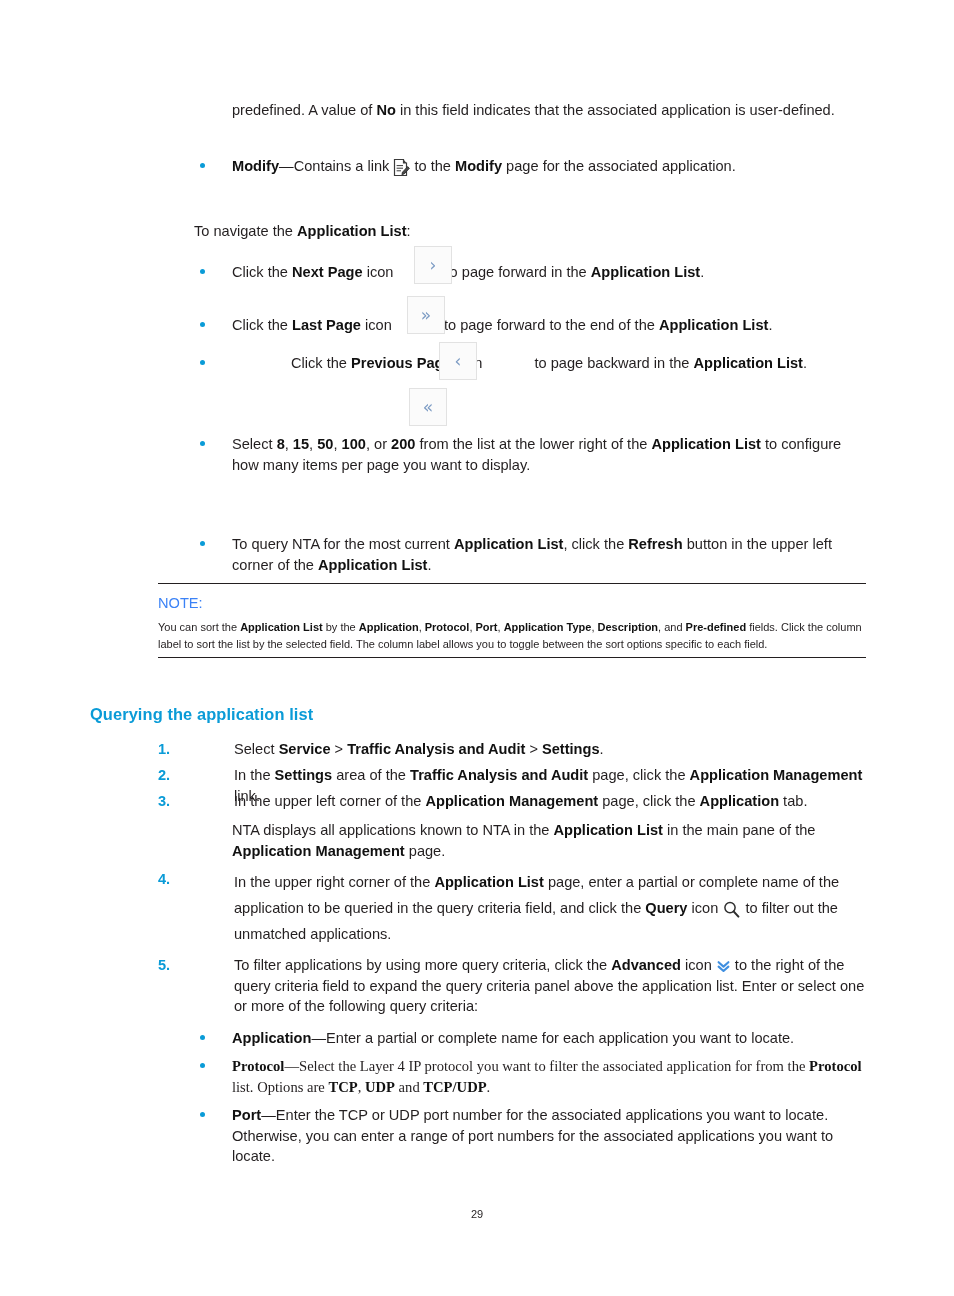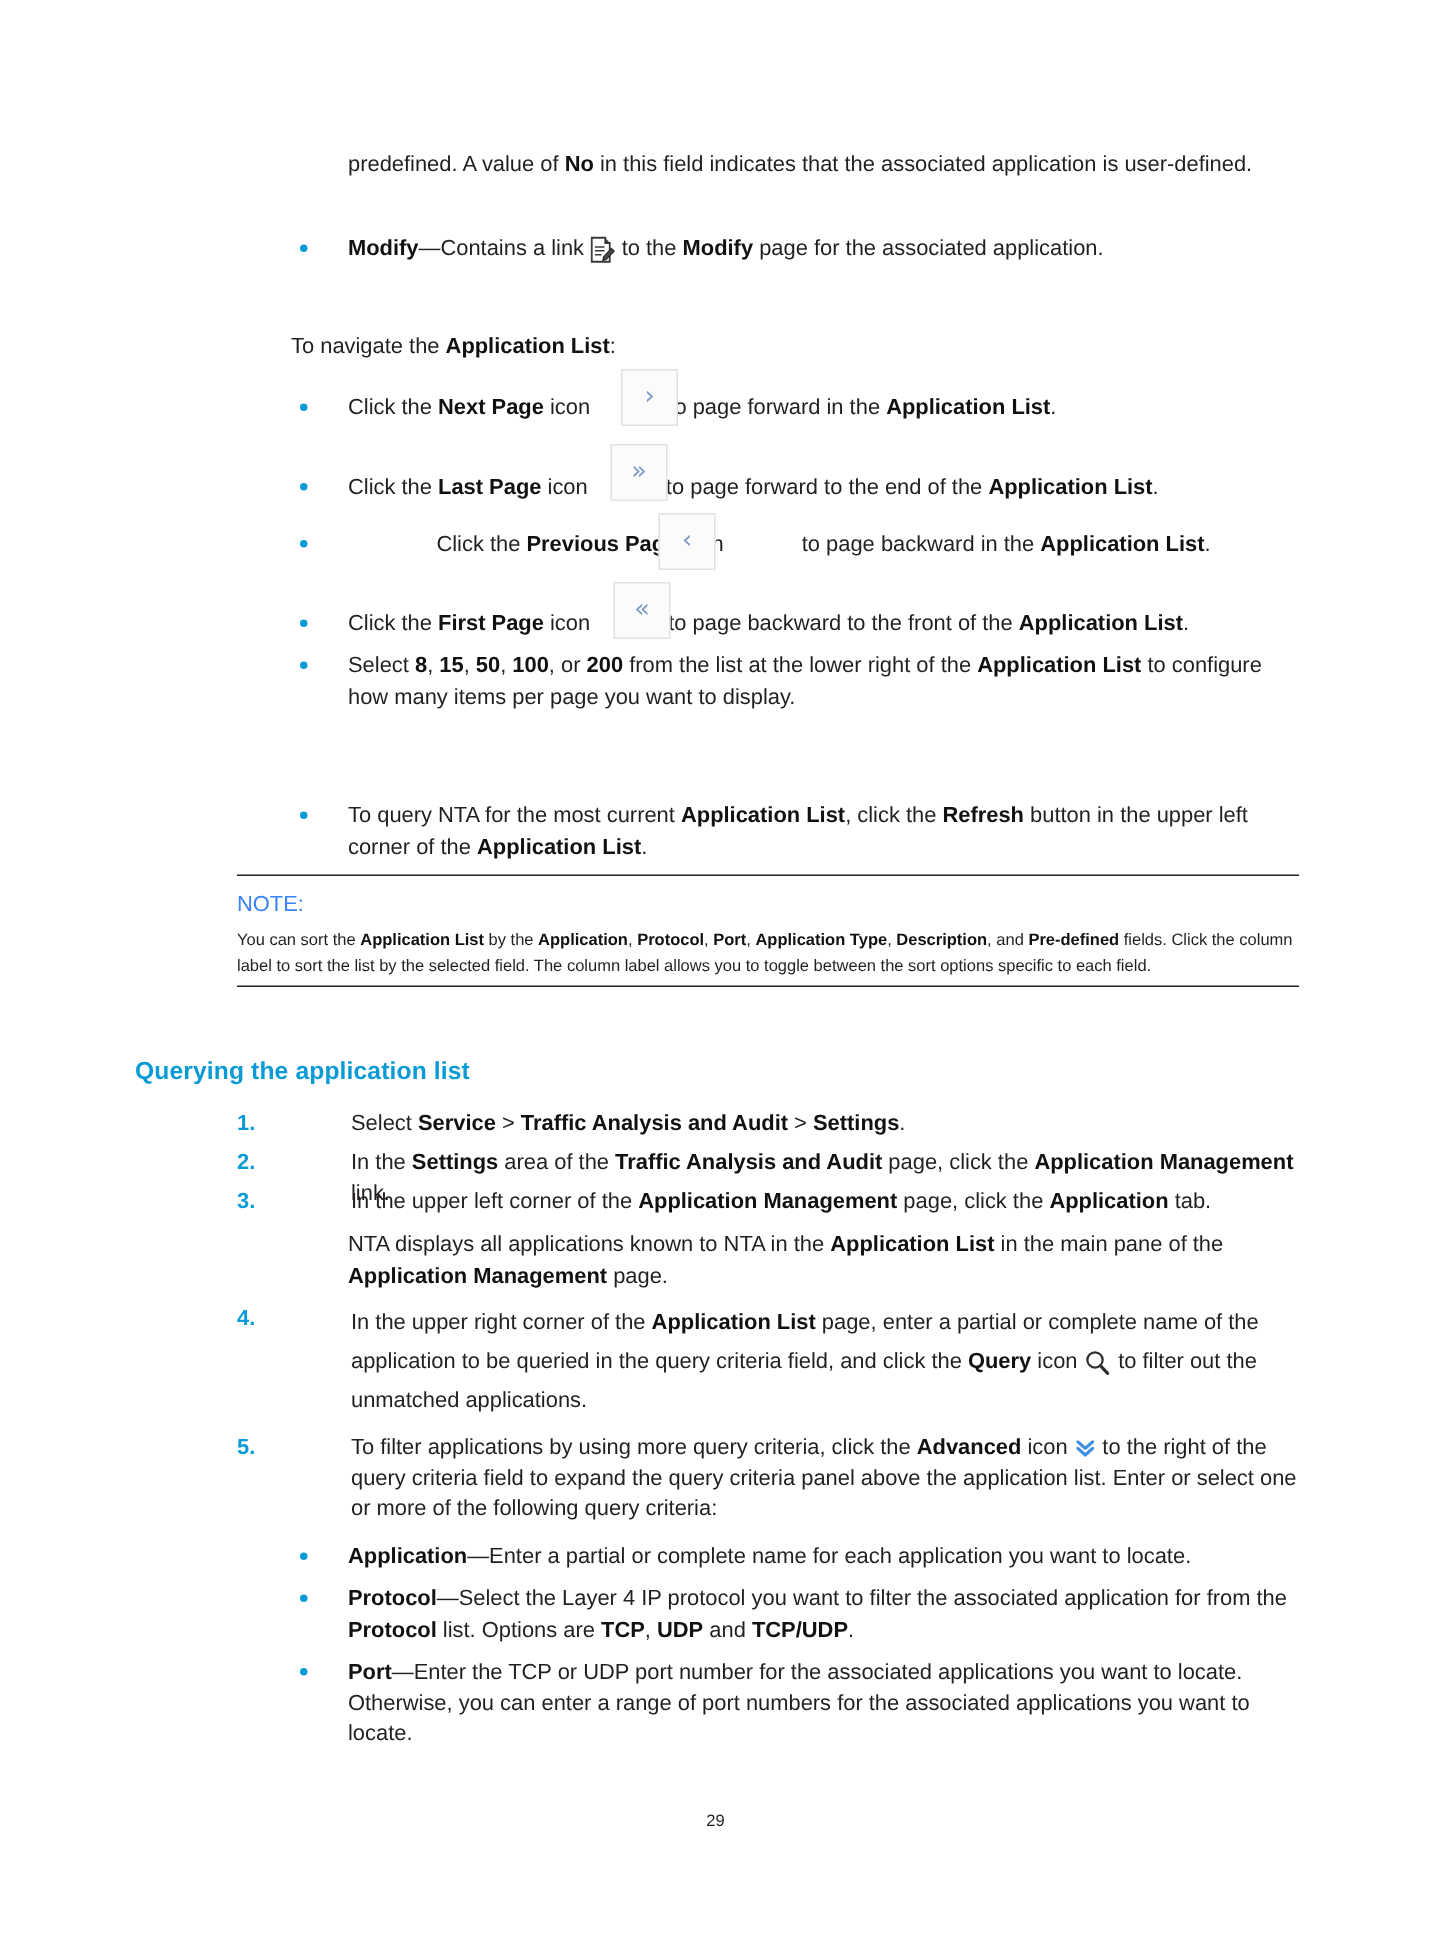--- a/index.html
+++ b/index.html
@@ -219,24 +219,20 @@
   </div>
 
   <div class="bullet-item" style="top:353px;text-align:center;">
     <span class="dot"></span>
     <span class="btext"><span>Click the </span><b>Previous Page</b><span> icon </span><span style="display:inline-block;width:44px;"></span><span> to page backward in the </span><b>Application List</b><span>.</span></span>
   </div>
   <div class="float-icon pgbox" style="left:436px; top:342px;">
     <span class="chev">‹</span>
   </div>
 
-  <div class="bullet-item" style="top:406px;">
-    <span class="dot"></span>
-    <span class="btext"><span>Click the </span><b>First Page</b><span> icon </span><span style="display:inline-block;width:44px;"></span><span> to page backward to the front of the </span><b>Application List</b><span>.</span></span>
-  </div>
   <div class="float-icon pgbox" style="left:406px; top:388px;">
     <span class="chev">«</span>
   </div>
 
   <div class="bullet-item" style="top:434px;">
     <span class="dot"></span>
     <span class="btext"><span>Select </span><b>8</b>, <b>15</b>, <b>50</b>, <b>100</b>, or <b>200</b><span> from the list at the lower right of the </span><b>Application List</b><span> to configure how many items per page you want to display.</span></span>
   </div>
 
 
@@ -287,21 +283,21 @@
             <path d="M2.6 3.2 L7.5 7.6 L12.4 3.2" fill="none" stroke="#3f8fe0" stroke-width="2.1" stroke-linecap="round" stroke-linejoin="round"></path>
             <path d="M2.6 7.6 L7.5 12 L12.4 7.6" fill="none" stroke="#3f8fe0" stroke-width="2.1" stroke-linecap="round" stroke-linejoin="round"></path>
           </svg></span><span> to the right of the query criteria field to expand the query criteria panel above the application list. Enter or select one or more of the following query criteria:</span></span>
   </div>
 
   <div class="bullet-item" style="top:1028px;">
     <span class="dot"></span>
     <span class="btext"><b>Application</b><span>—Enter a partial or complete name for each application you want to locate.</span></span>
   </div>
 
-  <div class="bullet-item" style="top:1056px;">
+  <div class="bullet-item" style="top:1056px;font-family:Liberation Serif, serif;">
     <span class="dot"></span>
     <span class="btext"><b>Protocol</b><span>—Select the Layer 4 IP protocol you want to filter the associated application for from the </span><b>Protocol</b><span> list. Options are </span><b>TCP</b><span>, </span><b>UDP</b><span> and </span><b>TCP/UDP</b><span>.</span></span>
   </div>
 
   <div class="bullet-item" style="top:1105px;">
     <span class="dot"></span>
     <span class="btext"><b>Port</b><span>—Enter the TCP or UDP port number for the associated applications you want to locate. Otherwise, you can enter a range of port numbers for the associated applications you want to locate.</span></span>
   </div>
 
   <div class="page-number" style="top:1208px;">29</div>

